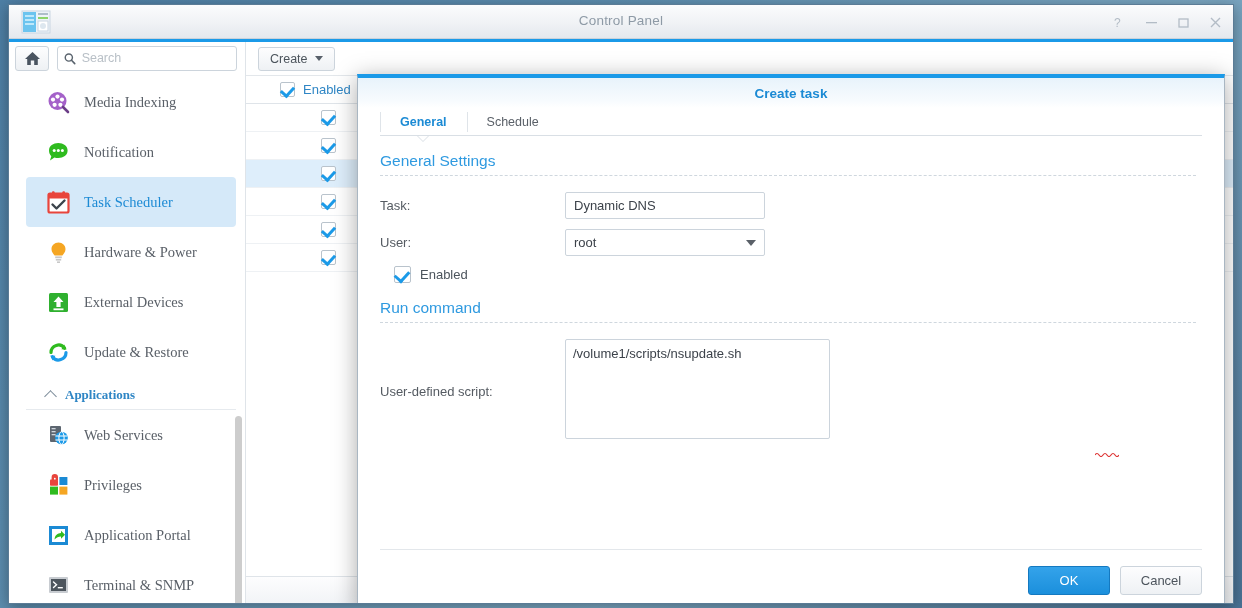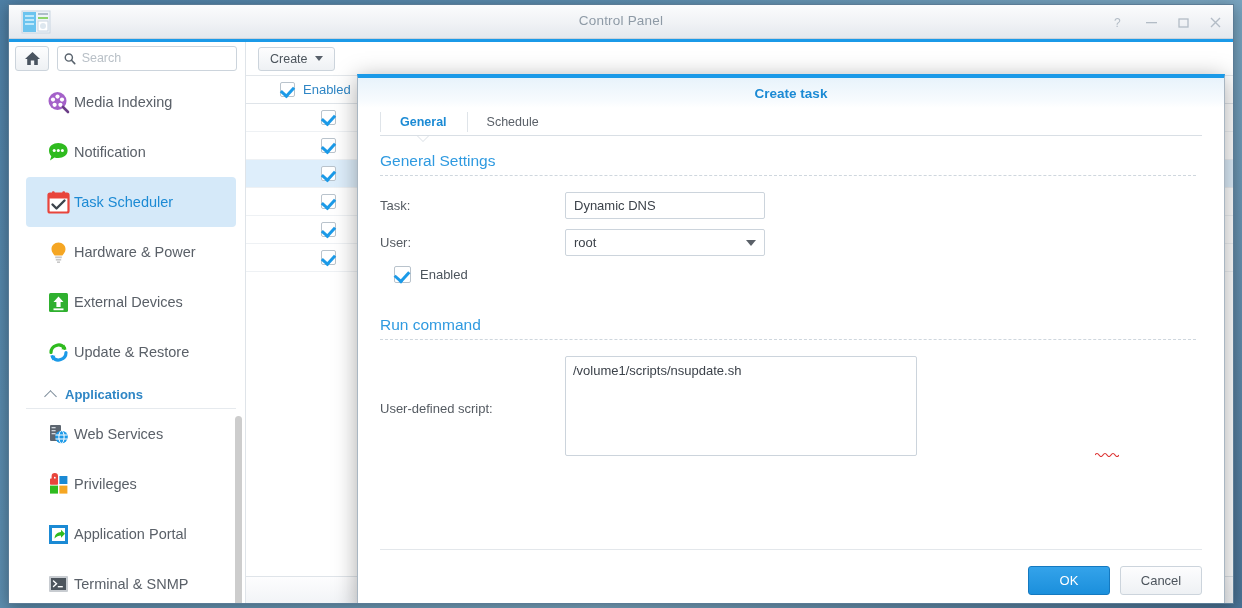--- a/index.html
+++ b/index.html
@@ -54,30 +54,31 @@
     display:flex; align-items:center; padding:0 6px; gap:6px;
   }
   .search-box input{
     border:0; outline:0; font-size:12.5px; color:#333; width:100%;
     font-family:inherit; background:transparent;
   }
   .search-box input::placeholder{ color:#b9c0c7; }
 
   .side-list{ padding-top:3px; }
   .side-item{
-    height:50px; display:flex; align-items:center; gap:3px; padding-left:20px;
+    height:50px; display:flex; align-items:center; gap:13px; padding-left:20px;
     margin:0 9px 0 17px; border-radius:4px; cursor:pointer; color:#5a6068;
     font-size:14.5px;
+    font-family:Liberation Serif, serif;
   }
   .side-item .ic{ width:25px; height:25px; flex:0 0 25px; position:relative; }
   .side-item.sel{ background:#d5e9f9; color:#1c8ad4; }
   .side-group{
     display:flex; align-items:center; gap:10px; padding:6px 0 6px 20px;
     margin:4px 9px 0 17px; color:#2f86c5; font-size:13px; font-weight:bold;
-    border-bottom:1px solid #e6eaee; cursor:pointer;
+    border-bottom:1px solid #e6eaee; cursor:pointer;font-family:Liberation Serif, serif;
   }
   .chev{ display:inline-block; width:9px; height:9px; border-left:1.6px solid #7b8b99;
     border-top:1.6px solid #7b8b99; transform:rotate(45deg); margin-top:3px;}
   #side-scroll{
     position:absolute; right:3px; top:374px; width:7px; height:218px;
     background:#cdcdcd; border-radius:4px; cursor:pointer;
   }
 
   
   #content{ flex:1; display:flex; flex-direction:column; min-width:0; position:relative; }
@@ -188,21 +189,21 @@
     border-top:6px solid #5a6068; }
   .cbrow{ display:flex; align-items:center; gap:9px; padding-left:14px; margin:9px 0 0 0; }
   .big-cb{ width:17px;height:17px;border:1px solid #b9c3cc;background:#fff;border-radius:2px;
     position:relative; cursor:pointer; flex:0 0 17px;}
   .big-cb::after{ content:""; position:absolute; left:2px; top:1px; width:7px; height:11px;
     border:solid #1b9ae8; border-width:0 3px 3px 0; transform:rotate(42deg); }
   .cbrow span{ font-size:13px; color:#4c545c; }
 
   .script-row{ display:flex; align-items:center; margin-top:6px; }
   .script-ta{
-    width:352px; height:100px; border:1px solid #ccd4dc; border-radius:2px;
+    width:265px; height:100px; border:1px solid #ccd4dc; border-radius:2px;
     padding:5px 7px; font-size:13px; color:#3c424a; font-family:inherit;
     resize:none; outline:none; line-height:1.35;
     background:#fff;
   }
   .squiggle{
     position:absolute; left:737px; top:316px; width:24px; height:5px; pointer-events:none;
   }
 
   #dlg-foot{ flex:0 0 62px; border-top:1px solid #e3e7eb; margin:0 22px;
     display:flex; align-items:center; justify-content:flex-end; gap:10px; }
@@ -528,21 +529,21 @@
             <span>root</span>
             <span class="sel-caret"></span>
           </div>
         </div>
 
         <div class="cbrow">
           <span class="big-cb"></span>
           <span>Enabled</span>
         </div>
 
-        <div class="sect-title" style="margin-top:33px">Run command</div>
+        <div class="sect-title" style="margin-top:16px">Run command</div>
         <div class="sect-rule"></div>
 
         <div class="script-row">
           <span class="flabel" style="padding-top:5px">User-defined script:</span>
           <textarea class="script-ta" style="">/volume1/scripts/nsupdate.sh</textarea>
         </div>
 
         <svg class="squiggle" viewBox="0 0 24 5">
           <path d="M0 3 Q2 0 4 3 T8 3 T12 3 T16 3 T20 3 T24 3" stroke="#d33" stroke-width="1.2" fill="none"></path>
         </svg>

